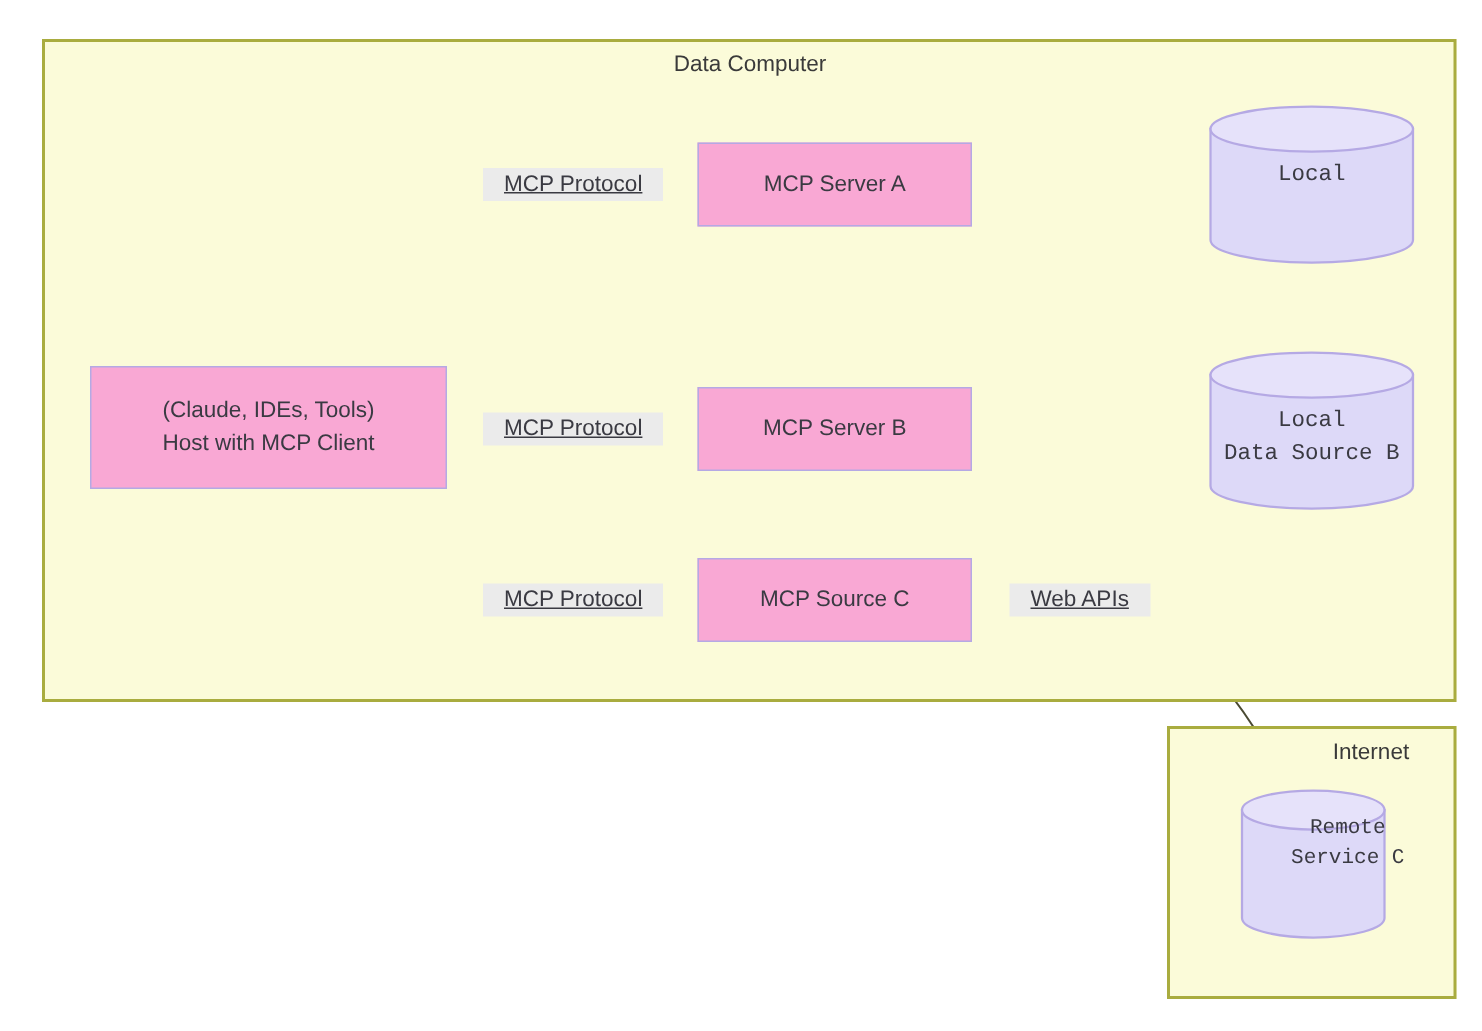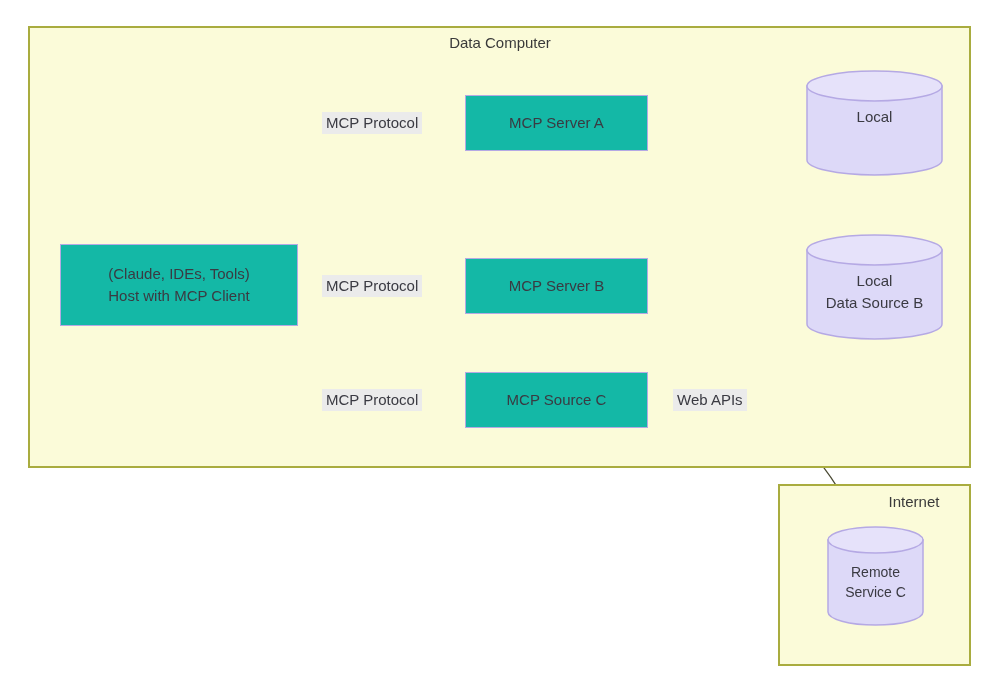--- a/index.html
+++ b/index.html
@@ -49,21 +49,21 @@
     left: 500px;
     top: 34px;
   }
   #title-internet {
     left: 874px;
     top: 493px;
     margin-left: 40px;
   }
   .node-box {
     position: absolute;
-    background: #14b8a6;
+    background: #f9a8d4;
     border: 1.5px solid #b5a9e4;
     box-sizing: border-box;
     display: flex;
     flex-direction: column;
     align-items: center;
     justify-content: center;
     font-size: 15px;
     color: #3a3a42;
     line-height: 1.45;
     text-align: center;
@@ -103,20 +103,21 @@
   }
   .cyl-label {
     position: absolute;
     left: 0;
     width: 100%;
     text-align: center;
     font-size: 15px;
     color: #3a3a42;
     line-height: 1.45;
     pointer-events: none;
+    font-family: Liberation Mono, monospace;
   }
   #cyl-source-a {
     left: 806px;
     top: 70px;
     width: 137px;
     height: 106px;
   }
   #cyl-source-a .cyl-label { top: 36px; }
   #cyl-source-b {
     left: 806px;
@@ -124,30 +125,31 @@
     width: 137px;
     height: 106px;
   }
   #cyl-source-b .cyl-label { top: 36px; }
   #cyl-remote-c {
     left: 827px;
     top: 526px;
     width: 97px;
     height: 100px;
   }
-  #cyl-remote-c .cyl-label { top: 36px; font-size: 14px; }
+  #cyl-remote-c .cyl-label { top: 16px; font-size: 14px; padding-left: 23px; }
   .edge-label {
     position: absolute;
     background: #ebebeb;
     font-size: 15px;
     color: #3a3a42;
     white-space: nowrap;
-    padding: 1px 4px;
+    padding: 1px 14px;
     box-sizing: border-box;
     line-height: 20px;
+    text-decoration: underline;
   }
   #label-proto-a { left: 322px; top: 112px; }
   #label-proto-b { left: 322px; top: 275px; }
   #label-proto-c { left: 322px; top: 389px; }
   #label-web-apis { left: 673px; top: 389px; }
 </style>
 </head>
 <body>
 
 <svg id="canvas" viewBox="0 0 988 687" xmlns="http://www.w3.org/2000/svg">

